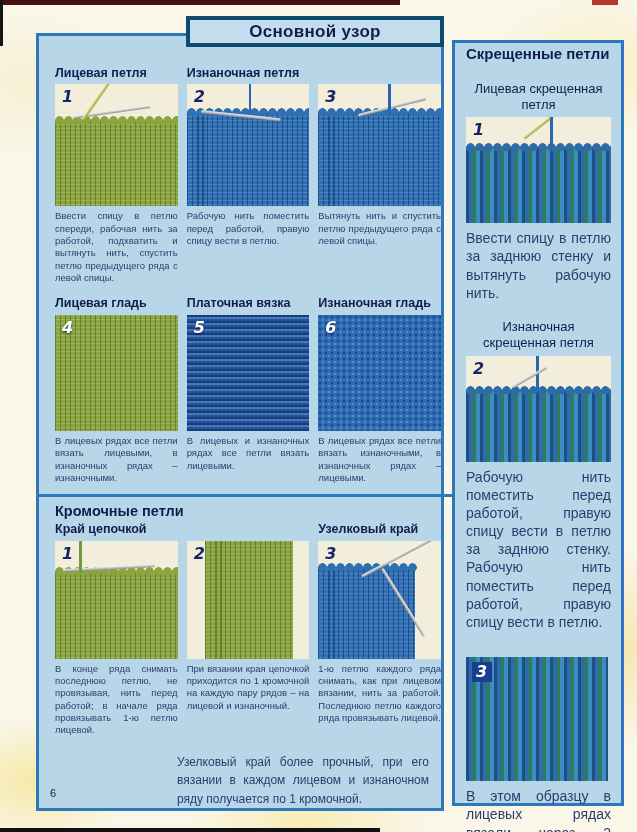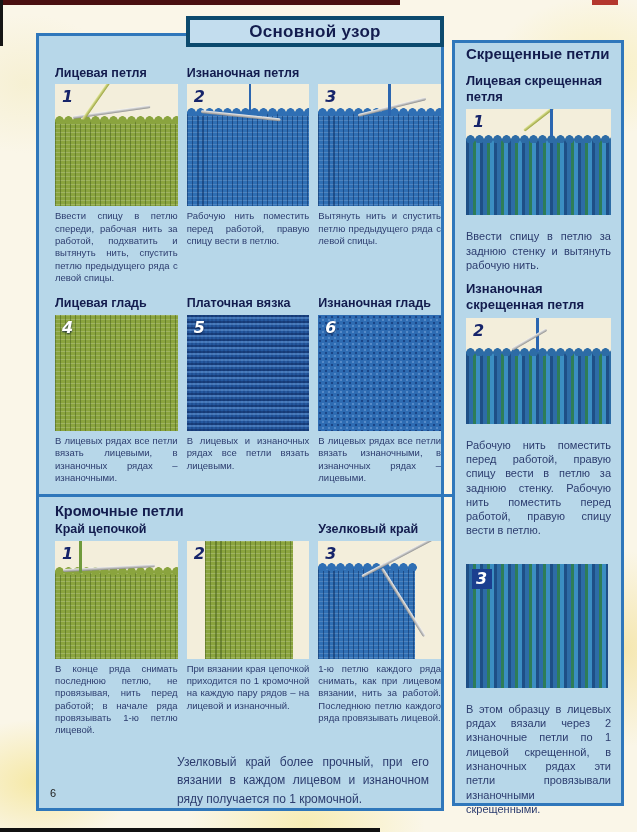--- a/index.html
+++ b/index.html
@@ -77,22 +77,22 @@
   .num.boxed{color:#fff;background:#1b3f8f;padding:0 5px 1px 4px;top:5px;left:6px;font-style:italic;}
 
   .divider{border-top:3px solid #2f77bb;margin:10px -12px 6px -16px;}
   .mt4{margin-top:4px;} .mt12{margin-top:12px;} .mt14{margin-top:14px;}
 
   .footer-note{margin-left:122px;width:252px;margin-top:16px;font-size:12px;line-height:1.55;
     color:#2c3c6e;text-align:justify;}
   .page-num{position:absolute;left:11px;bottom:9px;font-size:11px;color:#222;}
 
   .side-h1{font-size:15px;font-weight:700;color:#131c4e;line-height:1.25;margin-top:2px;}
-  .side-h2{font-size:13px;font-weight:700;color:#131c4e;line-height:1.25;margin-top:9px;}
-  .side-cap{font-size:11px;line-height:1.3;color:#2c3c6e;text-align:justify;margin-top:14px;}
+  .side-h2{font-size:13px;font-weight:400;color:#131c4e;line-height:1.25;margin-top:17px;text-align:center;}
+  .side-cap{font-size:14px;line-height:1.3;color:#2c3c6e;text-align:justify;margin-top:6px;}
 </style>
 </head>
 <body>
 
 <div class="scan-top"></div>
 <div class="scan-left"></div>
 <div class="scan-bottom"></div>
 <div class="scan-dot"></div>
 
 <div class="title-box">Основной узор</div>

